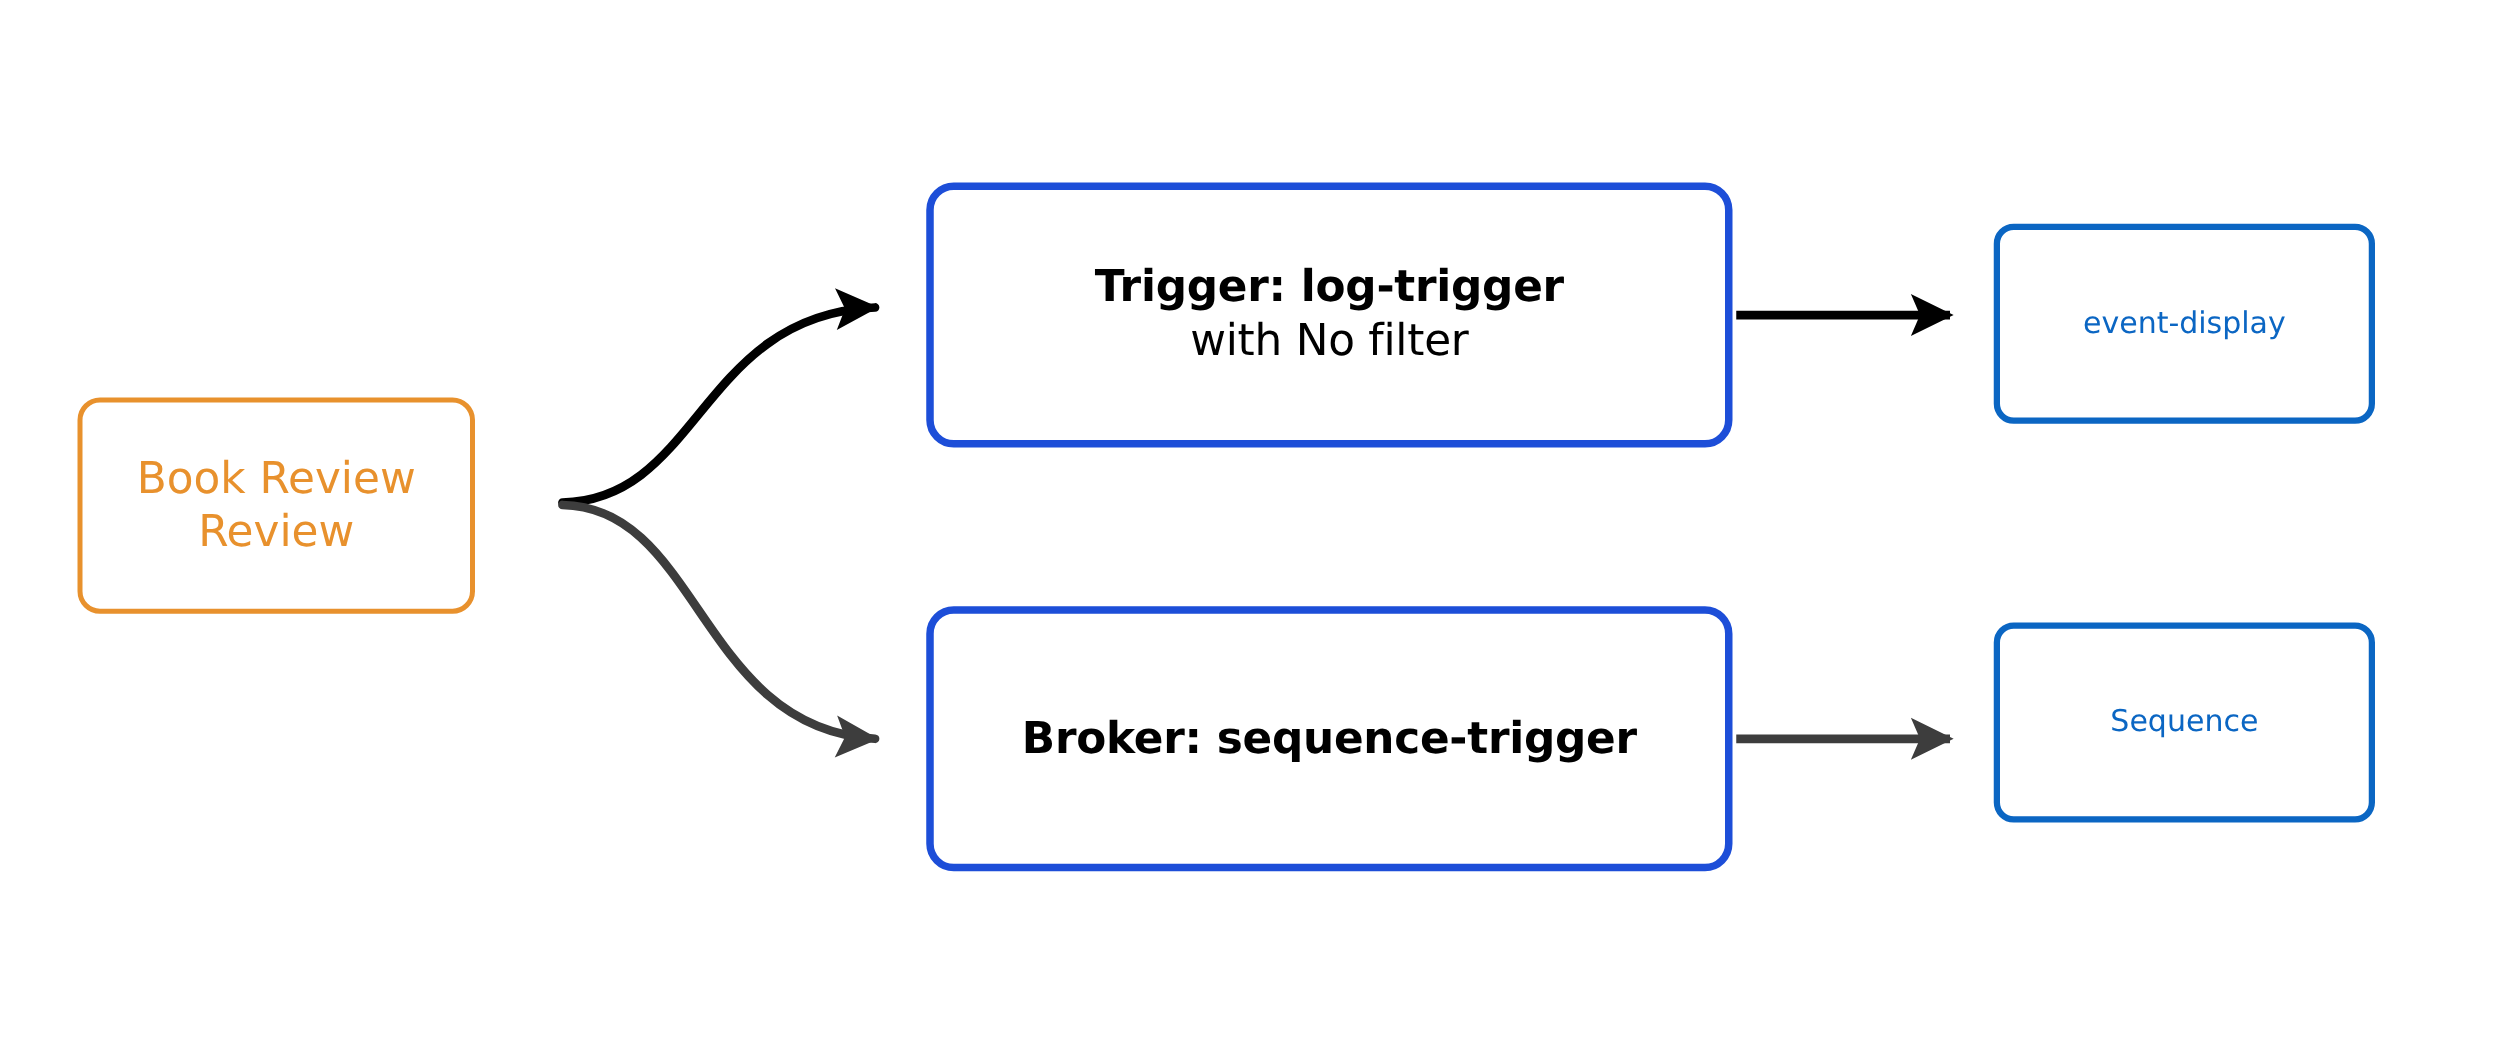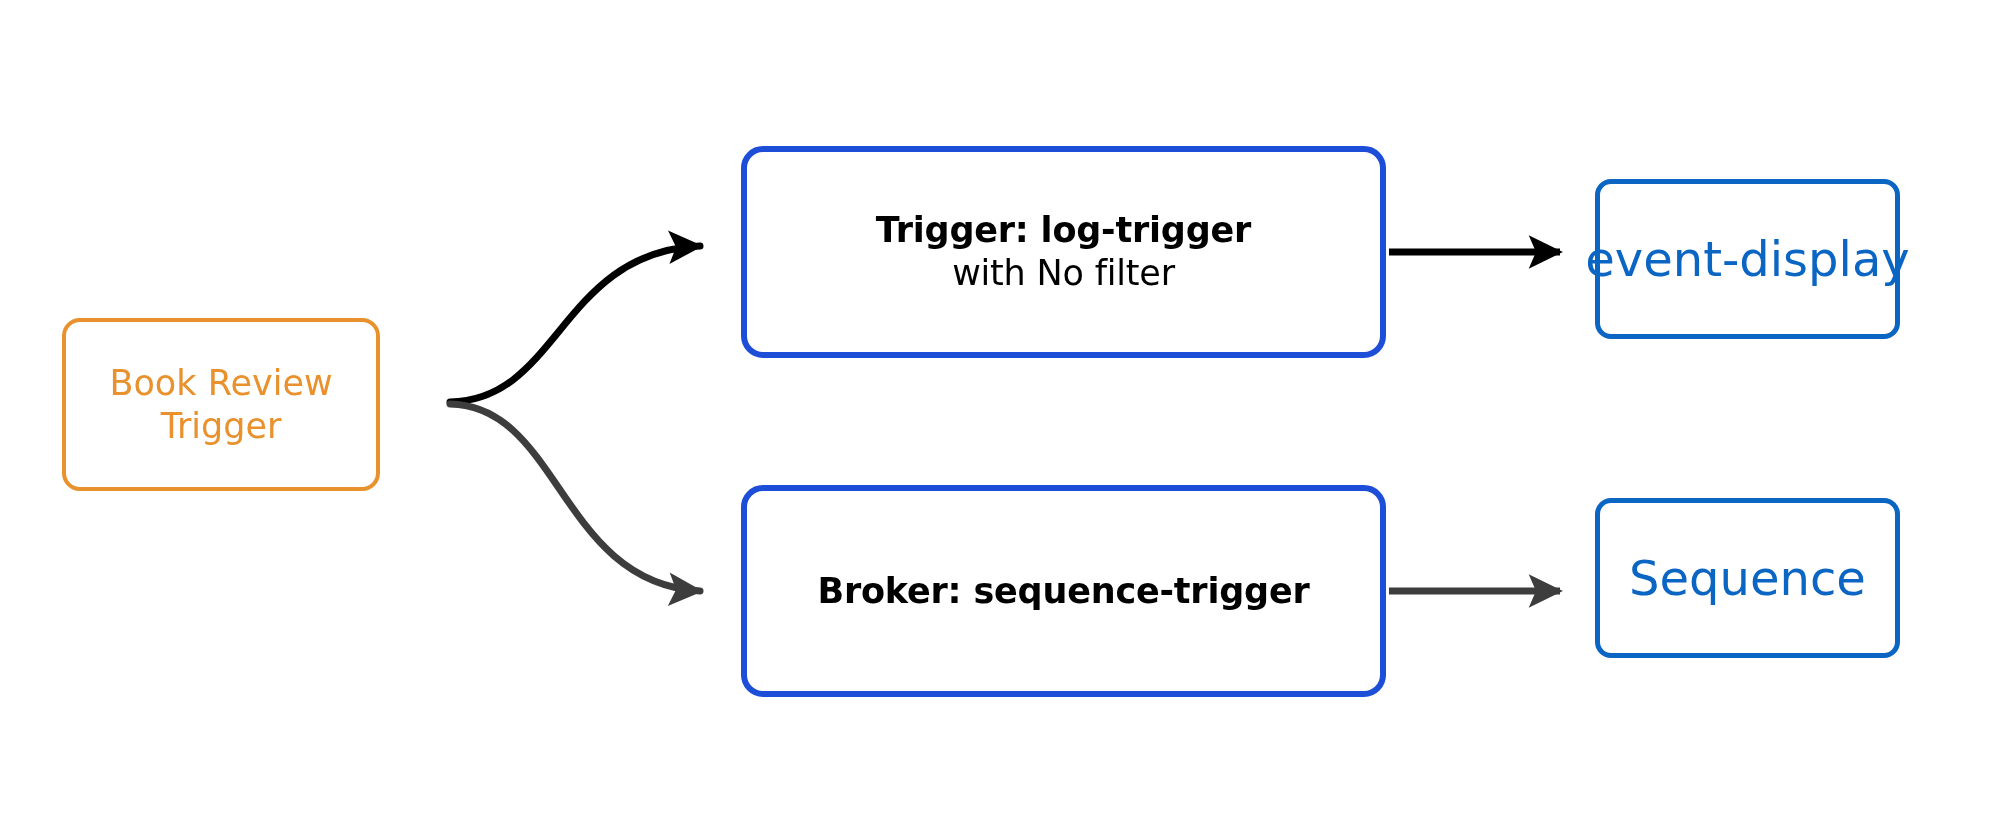--- a/index.html
+++ b/index.html
@@ -79,21 +79,21 @@
   }
 
   
   .node-sink {
     left: 1595px;
     width: 305px;
     height: 160px;
     border: 5px solid #0b66c3;
     border-radius: 16px;
     color: #0b66c3;
-    font-size: 48px;
+    font-size: 24px;
     font-weight: 400;
   }
   .node-sink.top { top: 179px; }
   .node-sink.bottom { top: 498px; }
   .node-sink .line { white-space: nowrap; }
 </style>
 </head>
 <body>
 
 <div id="canvas">
@@ -112,21 +112,21 @@
 
     <path d="M 450 404 C 560 406 560 583 700 591" fill="none" stroke="#3d3d3d" stroke-width="7" stroke-linecap="round" marker-end="url(#arrow-gray)"></path>
 
     <path d="M 1389 252 L 1560 252" fill="none" stroke="#000000" stroke-width="7" stroke-linecap="butt" marker-end="url(#arrow-black)"></path>
 
     <path d="M 1389 591 L 1560 591" fill="none" stroke="#3d3d3d" stroke-width="7" stroke-linecap="butt" marker-end="url(#arrow-gray)"></path>
   </svg>
 
   <div class="node node-broker">
     <span class="line">Book Review</span>
-    <span class="line">Trigger</span>
+    <span class="line">Review</span>
   </div>
 
   <div class="node node-trigger top">
     <span class="trigger-title">Trigger: log-trigger</span>
     <span class="trigger-sub">with No filter</span>
   </div>
 
   <div class="node node-trigger bottom">
     <span class="trigger-title">Broker: sequence-trigger</span>
   </div>

